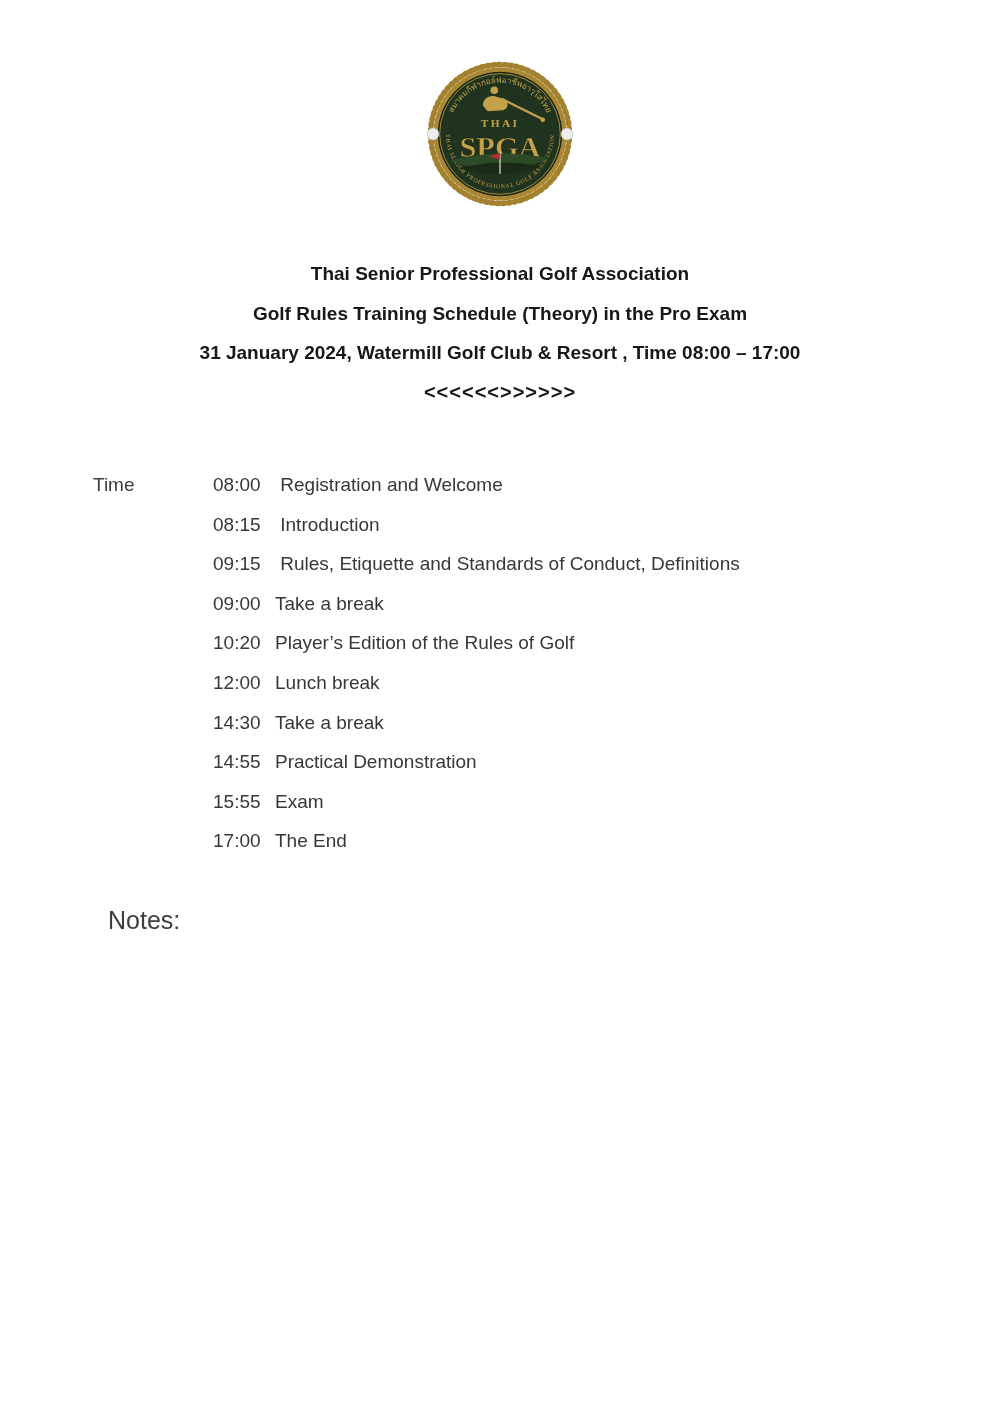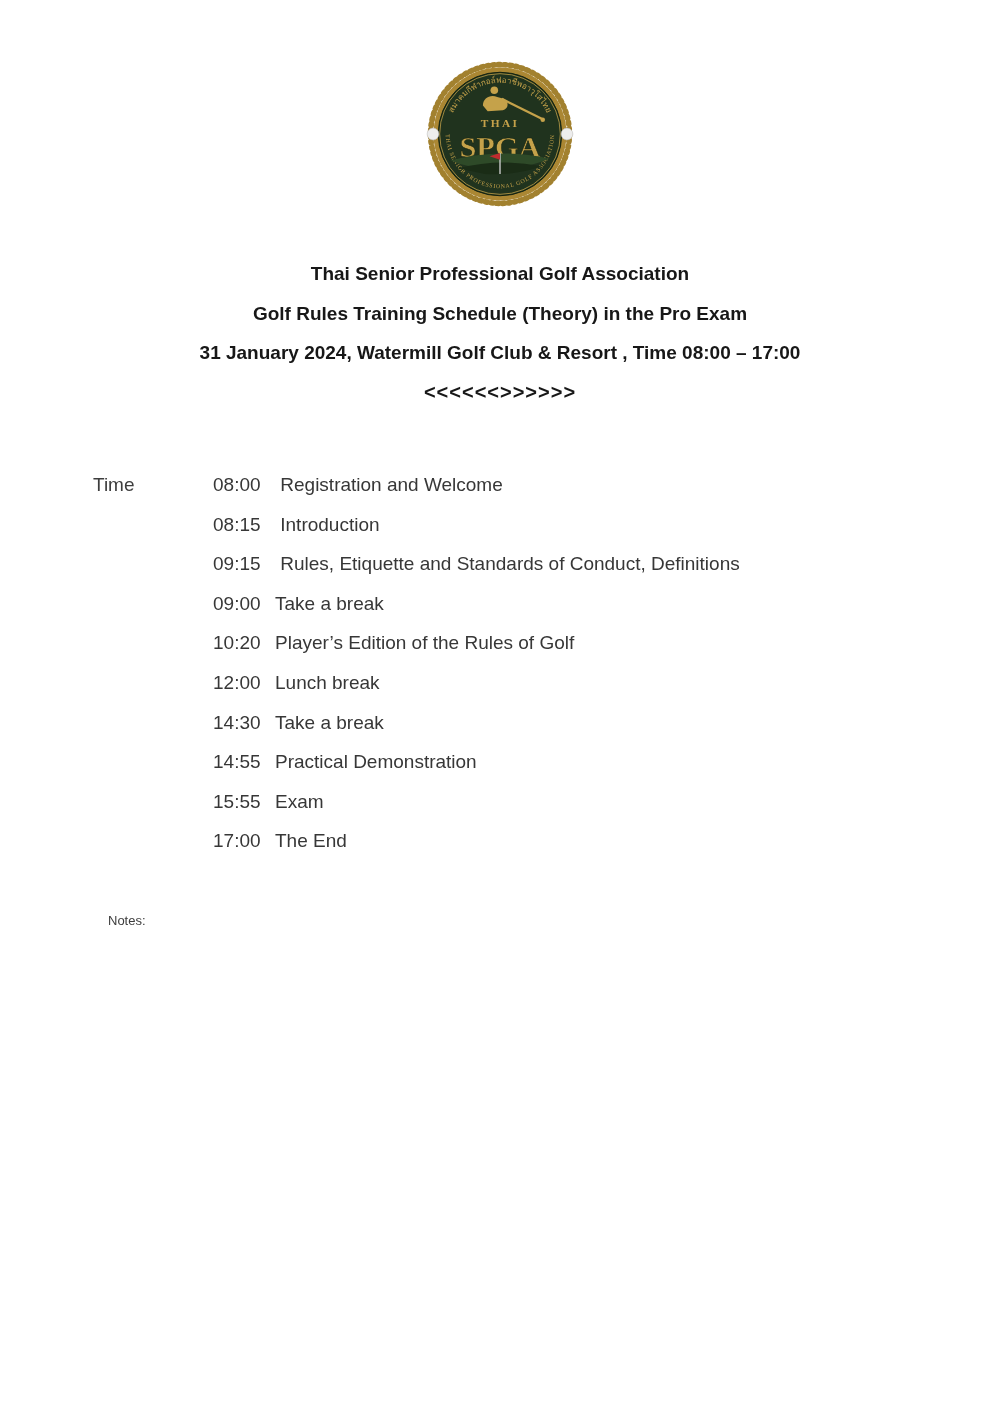--- a/index.html
+++ b/index.html
@@ -40,21 +40,21 @@
   .schedule-label {
     position: absolute; left: 0; top: 0; line-height: 39.6px; color: #3d3d3d;
   }
   .schedule-row { display: flex; line-height: 39.6px; }
   .schedule-row .time { flex: none; width: 62px; }
   .schedule-row .title { white-space: pre; }
 
   
   .notes {
     margin-top: 40px; margin-left: 108px; display: flex;
-    font-size: 13px; color: #373737; line-height: 39.6px; gap: 8px;
+    font-size: 25px; color: #373737; line-height: 39.6px; gap: 8px;
   }
   .notes-label { flex: none; width: 120px; color: #3d3d3d; }
   .notes-text { white-space: pre; }
 </style>
 </head>
 <body>
 
 <div class="page">
 
   <div class="logo-wrap">

